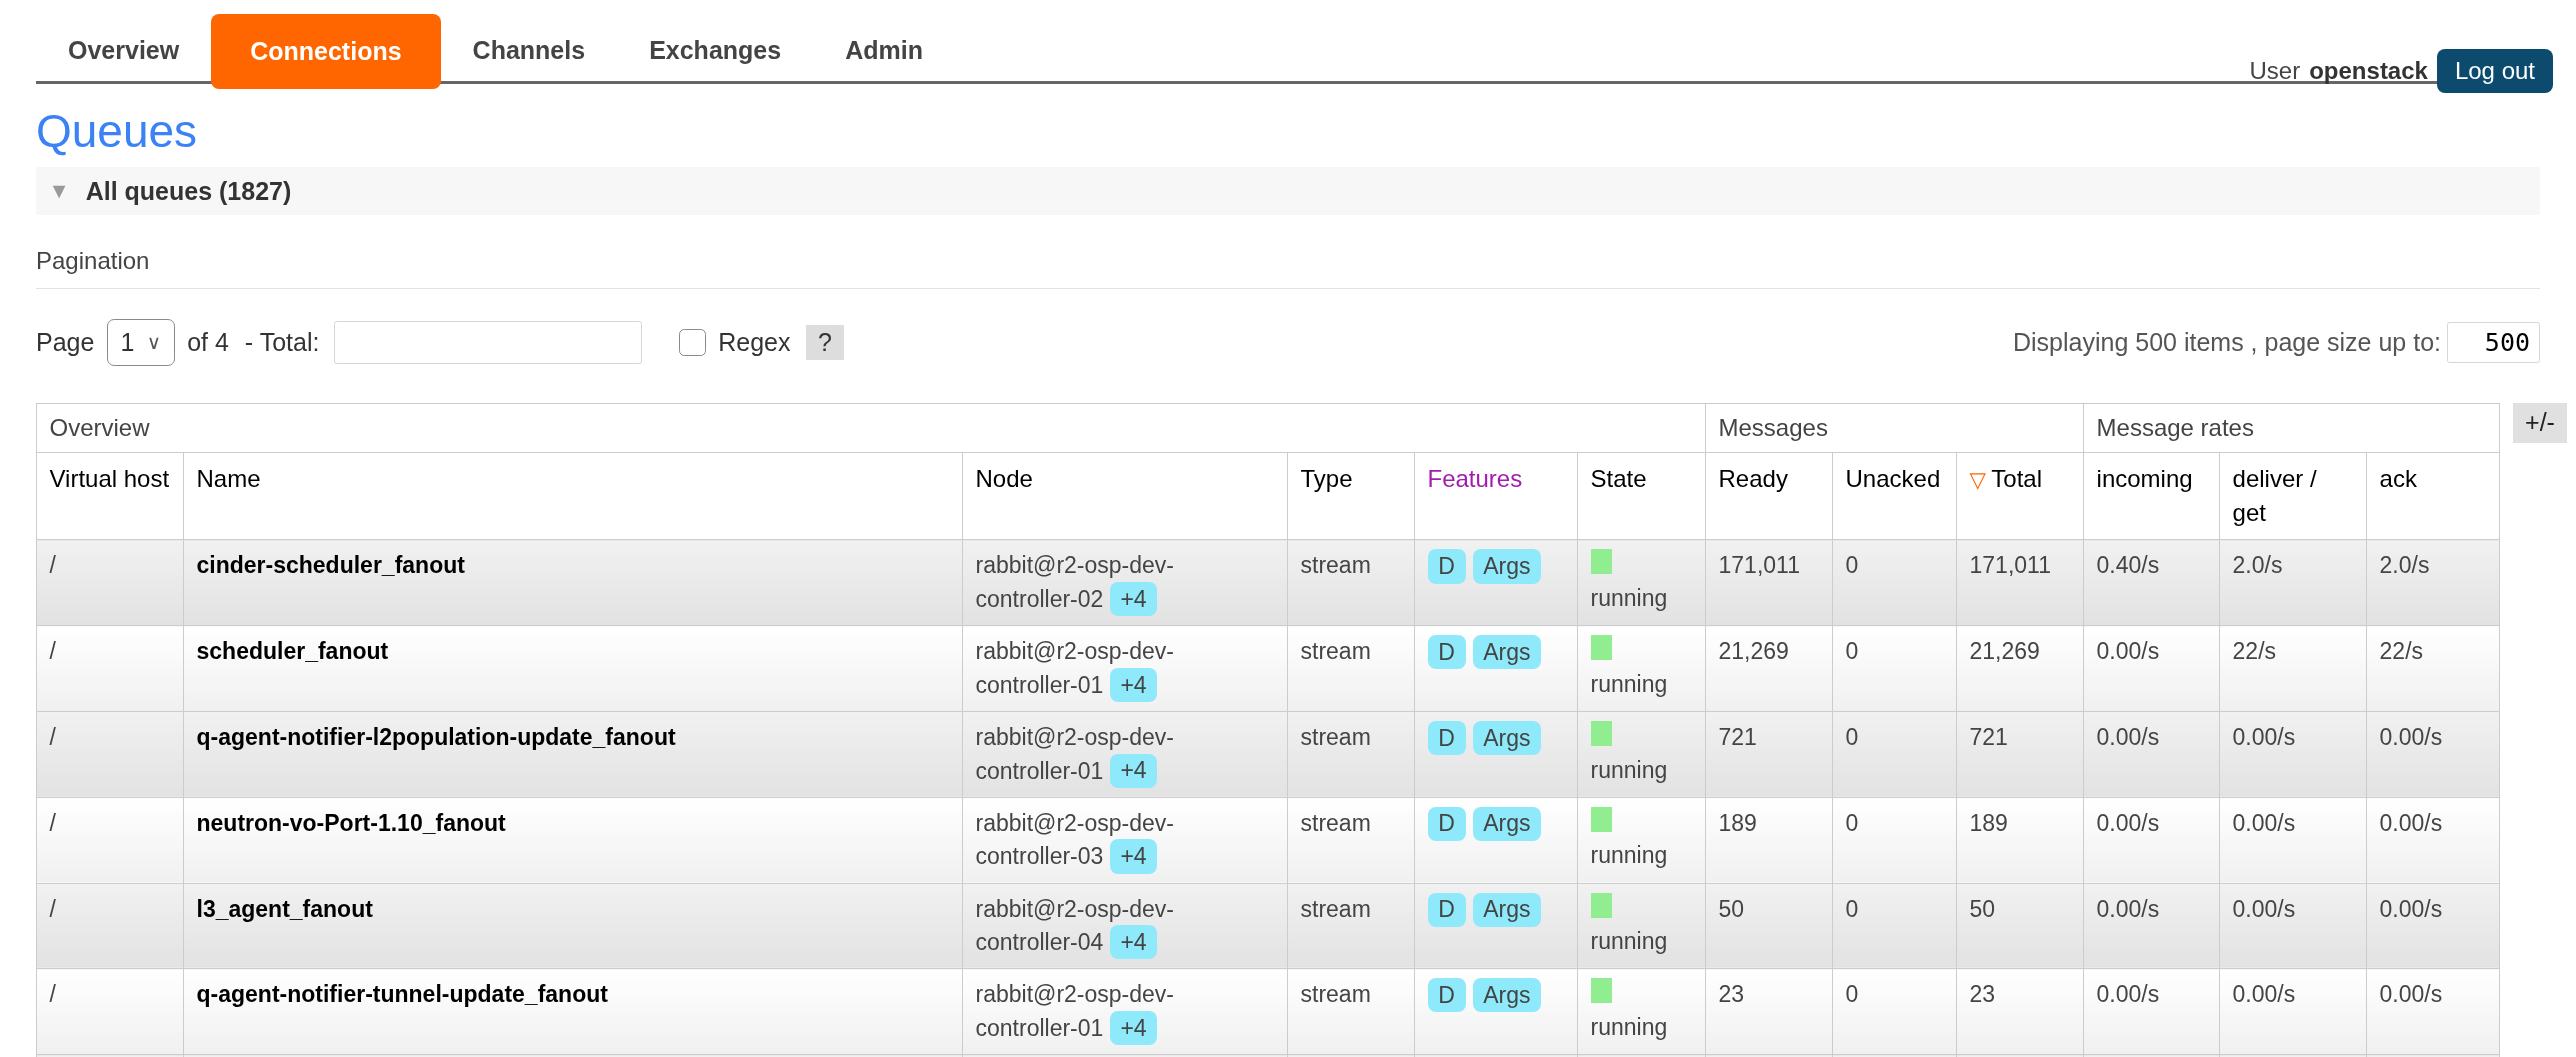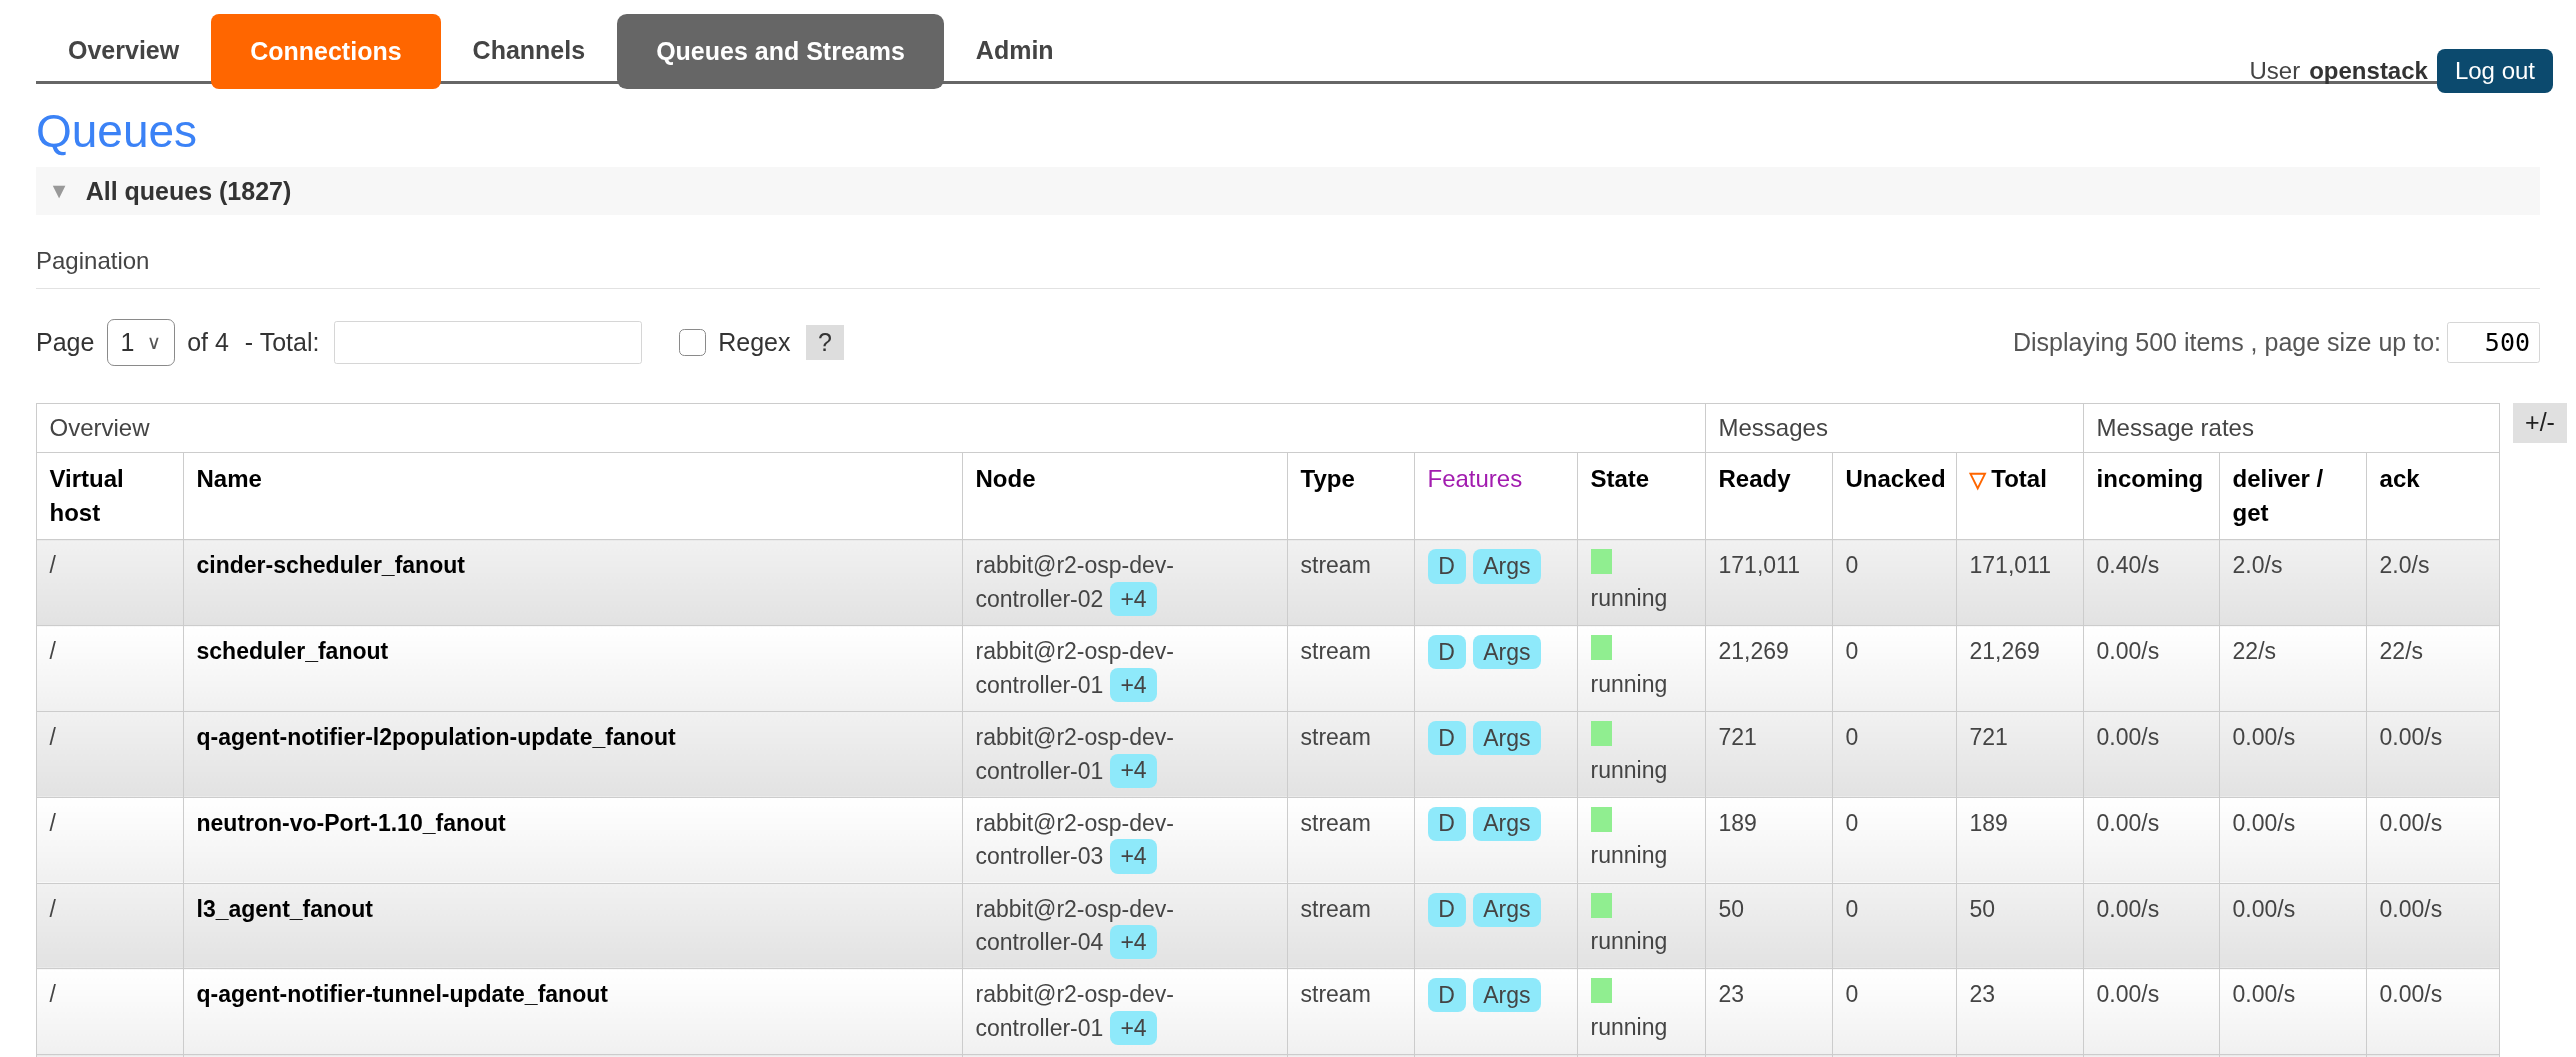--- a/index.html
+++ b/index.html
@@ -87,21 +87,21 @@
   }
 
   
   .table-area { display: flex; align-items: flex-start; margin: 37px 36px 0; gap: 12.5px; }
   table.queues { border-collapse: collapse; table-layout: fixed; width: 2465px; font-size: 23px; }
   table.queues th, table.queues td {
     border: 0.9px solid #ccc; padding: 9px 12.5px; vertical-align: top; text-align: left;
     line-height: 1.42; overflow: hidden;
   }
   tr.group-row th { font-weight: normal; font-size: 24px; color: #444; height: 41px; padding: 7.1px 12.5px; }
-  tr.cols-row th { font-weight: bold; font-size: 24px; color: #000; height: 62px; }
+  tr.cols-row th { font-weight: normal; font-size: 24px; color: #000; height: 62px; }
   tr.cols-row th.plain { font-weight: normal; color: #a21caf; }
   .sort-arrow { color: #ff6600; font-size: 21.4px; margin-right: 5.3px; }
   tbody tr { height: 73px; }
   tbody tr.gray td  { background: linear-gradient(#f1f1f1, #e2e2e2); }
   tbody tr.white td { background: linear-gradient(#ffffff, #f0f0f0); }
   td.name-cell { font-weight: bold; color: #000; }
   td.num { text-align: right; }
   .badge {
     background: #8ee9fa; color: #444; border-radius: 8px; padding: 2.7px 10.7px;
     display: inline-block; line-height: 1.25;
@@ -119,21 +119,21 @@
 <div class="user-area">
   <span>User</span>
   <b>openstack</b>
   <button class="logout-btn">Log out</button>
 </div>
 
 <div class="tabs">
   <div class="tab">Overview</div>
   <div class="tab highlighted">Connections</div>
   <div class="tab">Channels</div>
-  <div class="tab selected">Queues and Streams</div>
+  <div class="tab">Exchanges</div>
   <div class="tab">Admin</div>
 </div>
 
 <h1 class="page-title">Queues</h1>
 
 <div class="section-bar">
   <span class="tri-down">▼</span>
   <span>All queues (1827)</span>
 </div>
 

